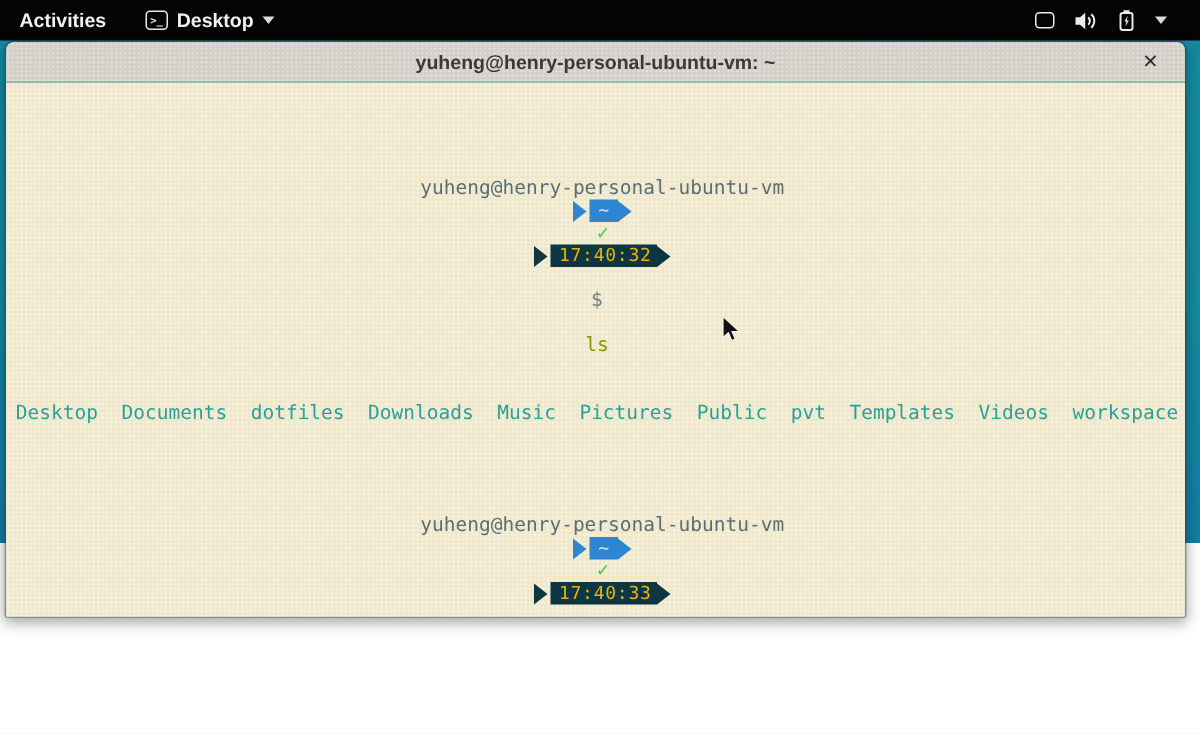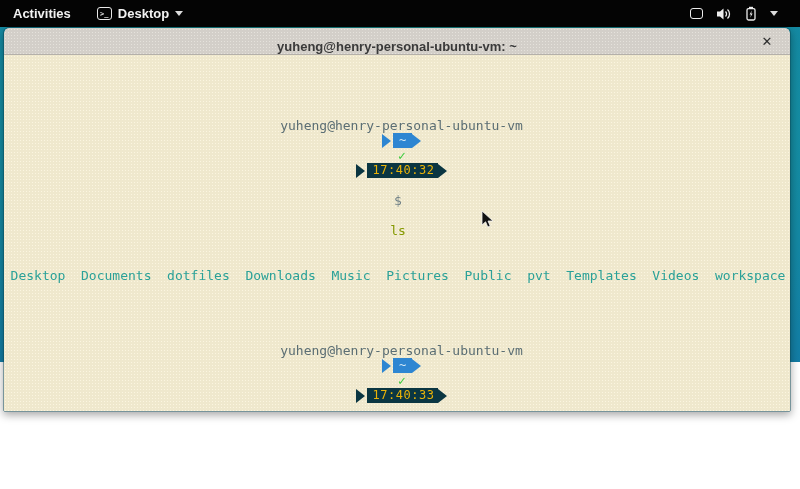--- a/index.html
+++ b/index.html
@@ -49,21 +49,21 @@
     border:1px solid rgba(8,60,72,.55); border-radius:6px 6px 2px 2px;
     box-shadow:0 3px 9px rgba(0,0,0,.35);
     display:flex; flex-direction:column; overflow:hidden;
   }
   .titlebar {
     height:27px; flex:0 0 27px; position:relative;
     background-color:#d3cfc9;
     background-image:radial-gradient(#e5e2dc 30%, transparent 31%);
     background-size:3px 3px;
     border-bottom:1px solid #b4b0aa;
-    display:flex; align-items:flex-end; justify-content:center;
+    display:flex; align-items:center; justify-content:center;
     font-size:13px; font-weight:700; color:#3a3a3a;
     border-radius:5px 5px 0 0;
   }
   .close-btn {
     position:absolute; right:14px; top:50%; transform:translateY(-50%);
     width:18px; height:18px; display:flex; align-items:center; justify-content:center;
     color:#2f2f2f; font-size:13px; font-weight:700; cursor:default;
     font-family:"DejaVu Sans", sans-serif;
   }
 

